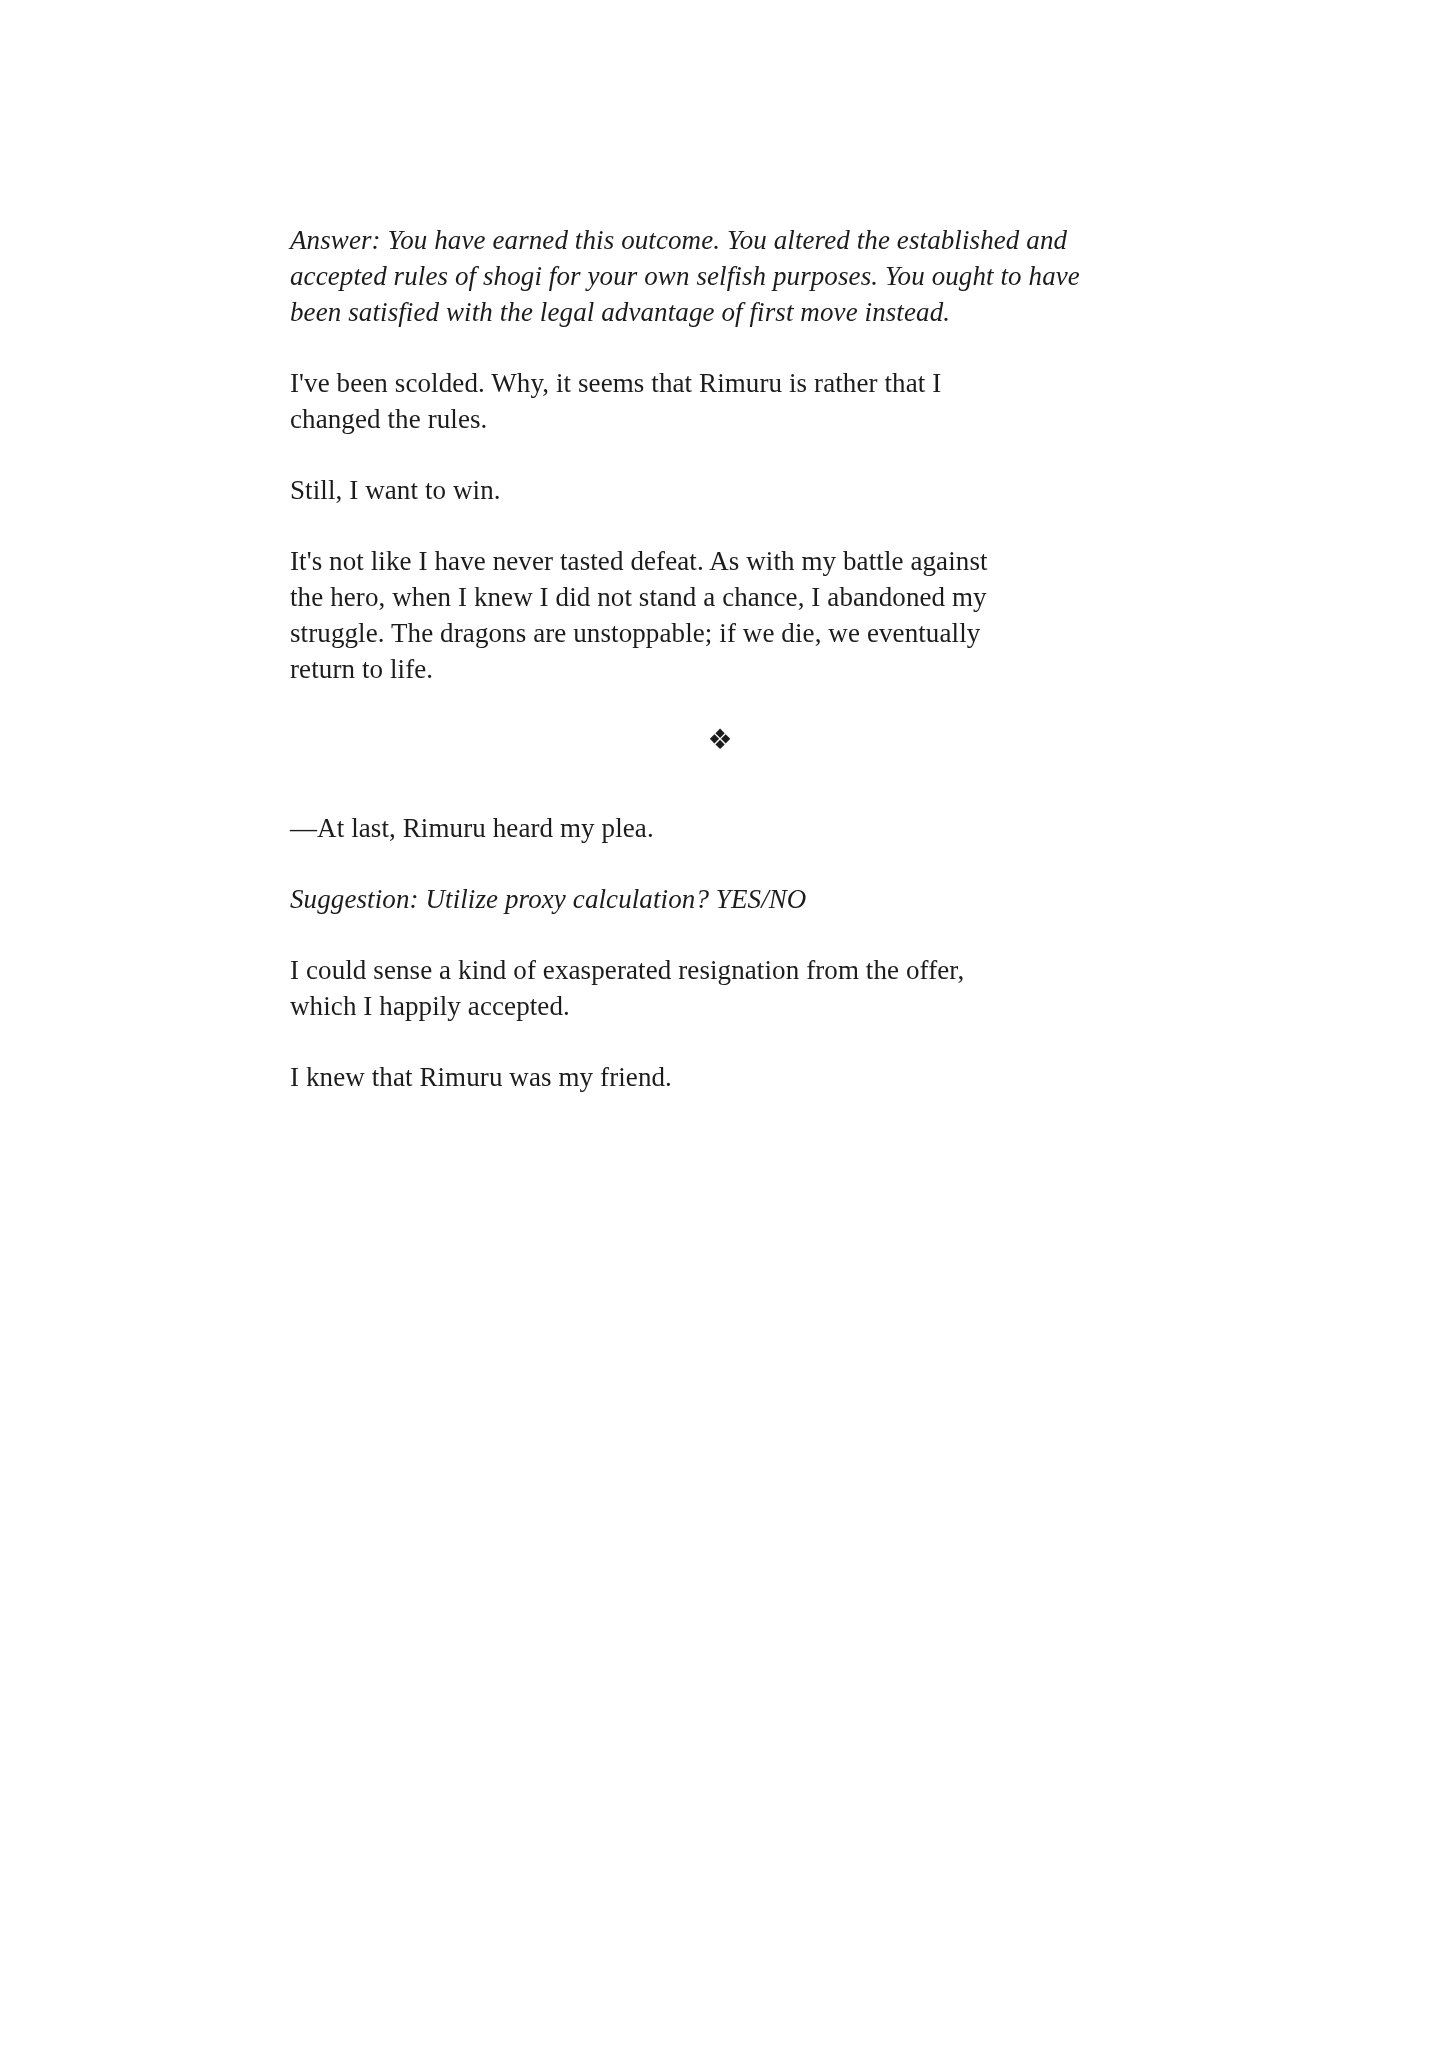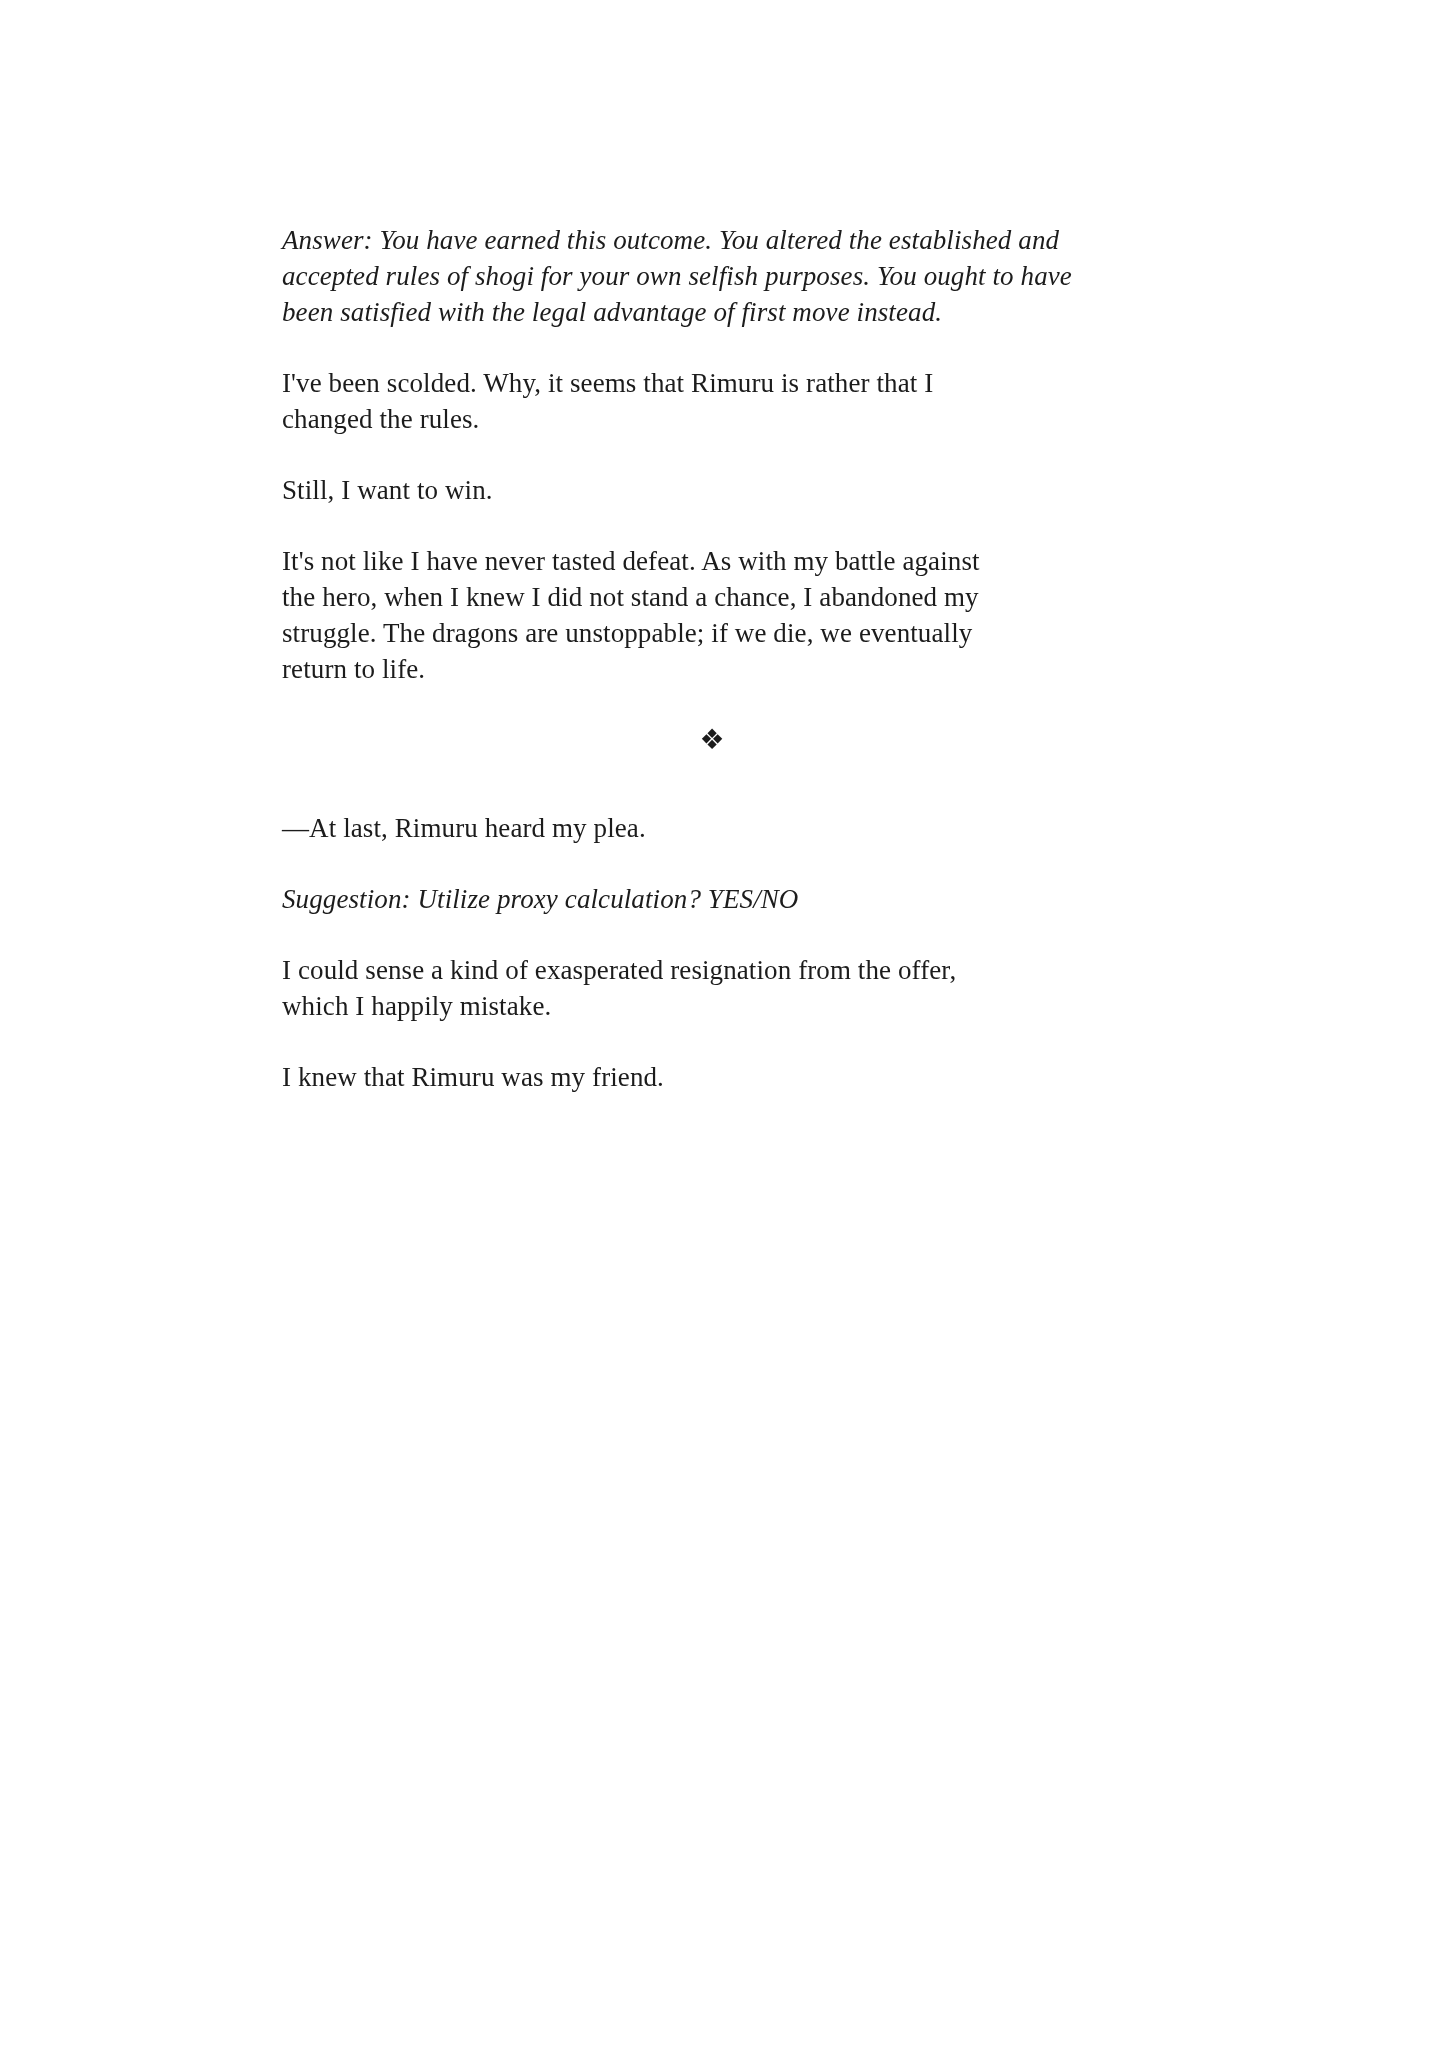--- a/index.html
+++ b/index.html
@@ -11,21 +11,21 @@
     position: relative;
     width: 1438px;
     height: 2048px;
     background: #ffffff;
     overflow: hidden;
     font-family: "Liberation Serif", serif;
     color: #1c1c1c;
   }
   .text-column {
     position: absolute;
-    left: 282px;
+    left: 290px;
     top: 222px;
     width: 860px;
   }
   p.para {
     margin: 0 0 35px 0;
     font-size: 27px;
     line-height: 36px;
     white-space: pre;       
     letter-spacing: 0.1px;
   }
@@ -64,18 +64,18 @@
 
 
 
     <div class="divider">❖</div>
 
     <p class="para">—At last, Rimuru heard my plea.</p>
 
     <p class="para italic">Suggestion: Utilize proxy calculation? YES/NO</p>
 
     <p class="para">I could sense a kind of exasperated resignation from the offer,
-which I happily mistake.</p>
+which I happily accepted.</p>
 
     <p class="para">I knew that Rimuru was my friend.</p>
 
   </div>
 </div>
 
 </body></html>

